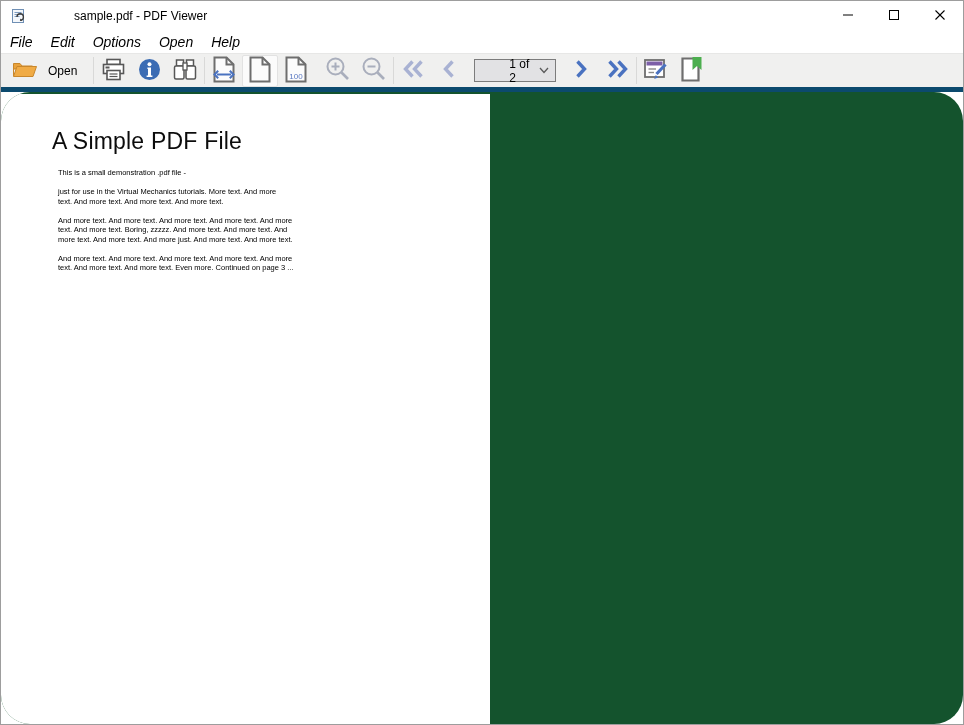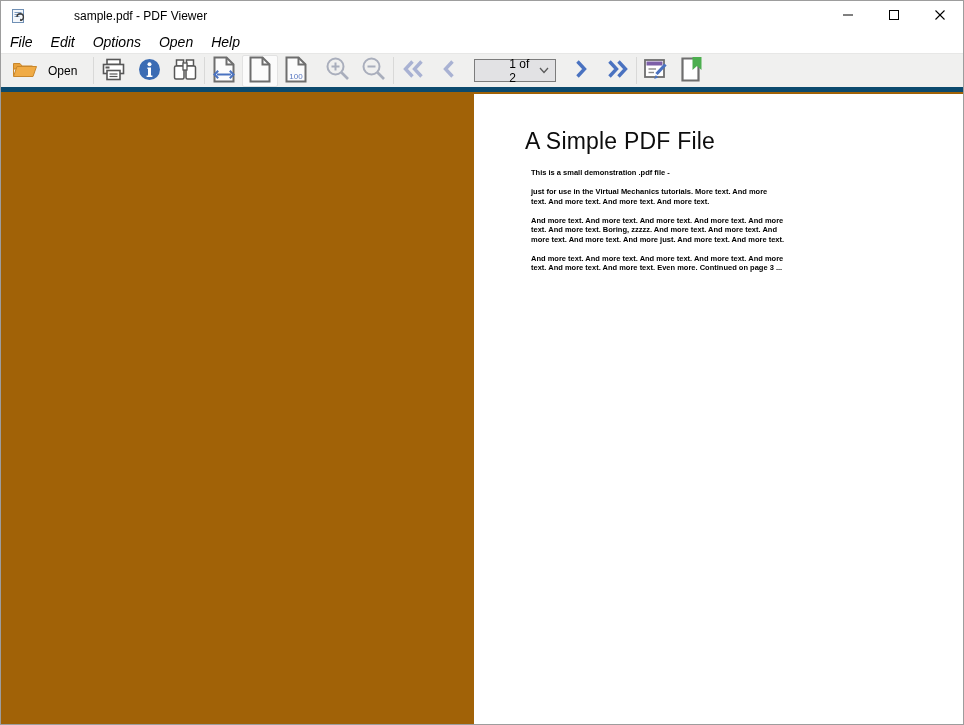--- a/index.html
+++ b/index.html
@@ -63,34 +63,34 @@
   .page-combo {
     width:82px; height:23px; margin:0 7px;
     background:#e2e2e4; border:1px solid #7c7c7c;
     display:flex; align-items:center;
     font-size:12px; color:#000; padding-left:7px; cursor:default;
   }
   .page-combo .combo-text { flex:1;margin-left:27px; }
   .page-combo .combo-chevron { margin-right:6px; display:flex; }
   
   .viewport {
-    flex:1 1 auto; background:#a16207;
-    overflow:hidden; display:flex; justify-content:flex-end;
+    flex:1 1 auto; background:#14532d;
+    overflow:hidden; display:flex; justify-content:flex-start;border-radius:29px;
   }
   .page {
     width:489px; height:700px;
     margin-top:2px; background:#ffffff;
   }
   .pdf-heading {
     margin:34px 0 0 51px;
     font-size:23px; line-height:26px; font-weight:400; color:#0c0c0c;
     letter-spacing:0.2px;
   }
   .pdf-body { margin:14px 0 0 57px; font-size:7.5px; line-height:9.5px; color:#000; }
-  .pdf-body p { margin:0 0 9.5px 0;font-weight:bold; }
+  .pdf-body p { margin:0 0 9.5px 0; }
   .pdf-body .ln { display:block; white-space:nowrap; }
 </style>
 </head>
 <body>
 
 <div class="window">
 
   <div class="titlebar">
     <span class="app-icon">
       <svg width="16" height="16" viewBox="0 0 16 16">

